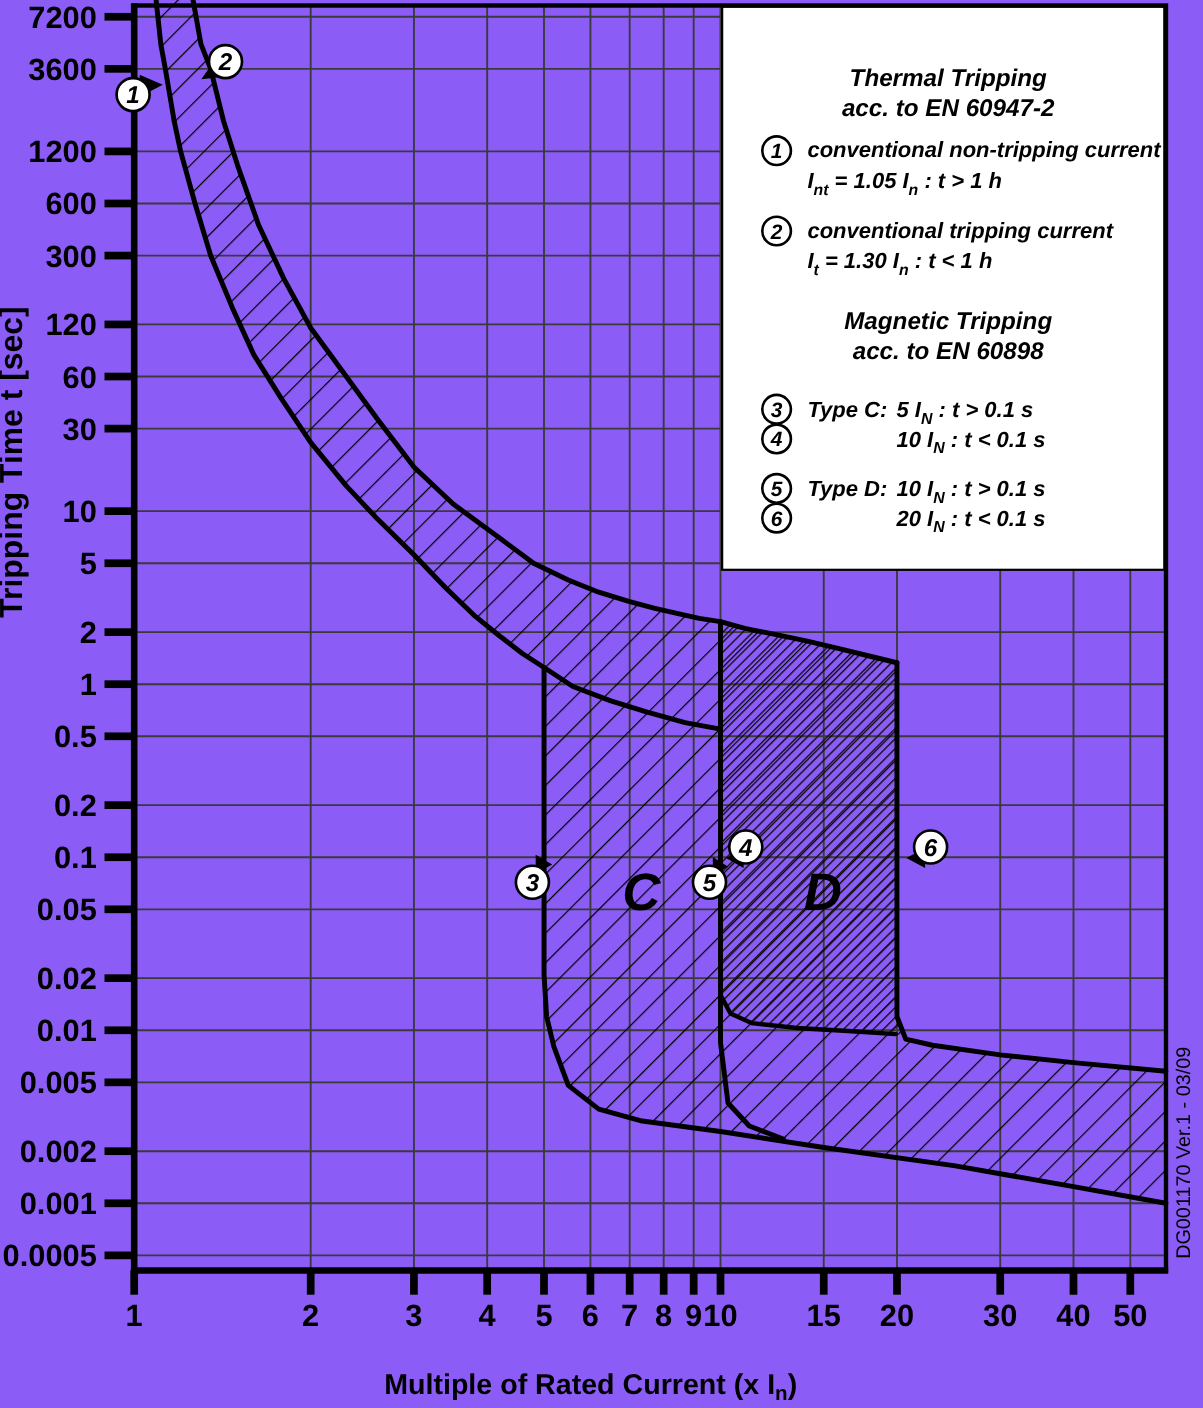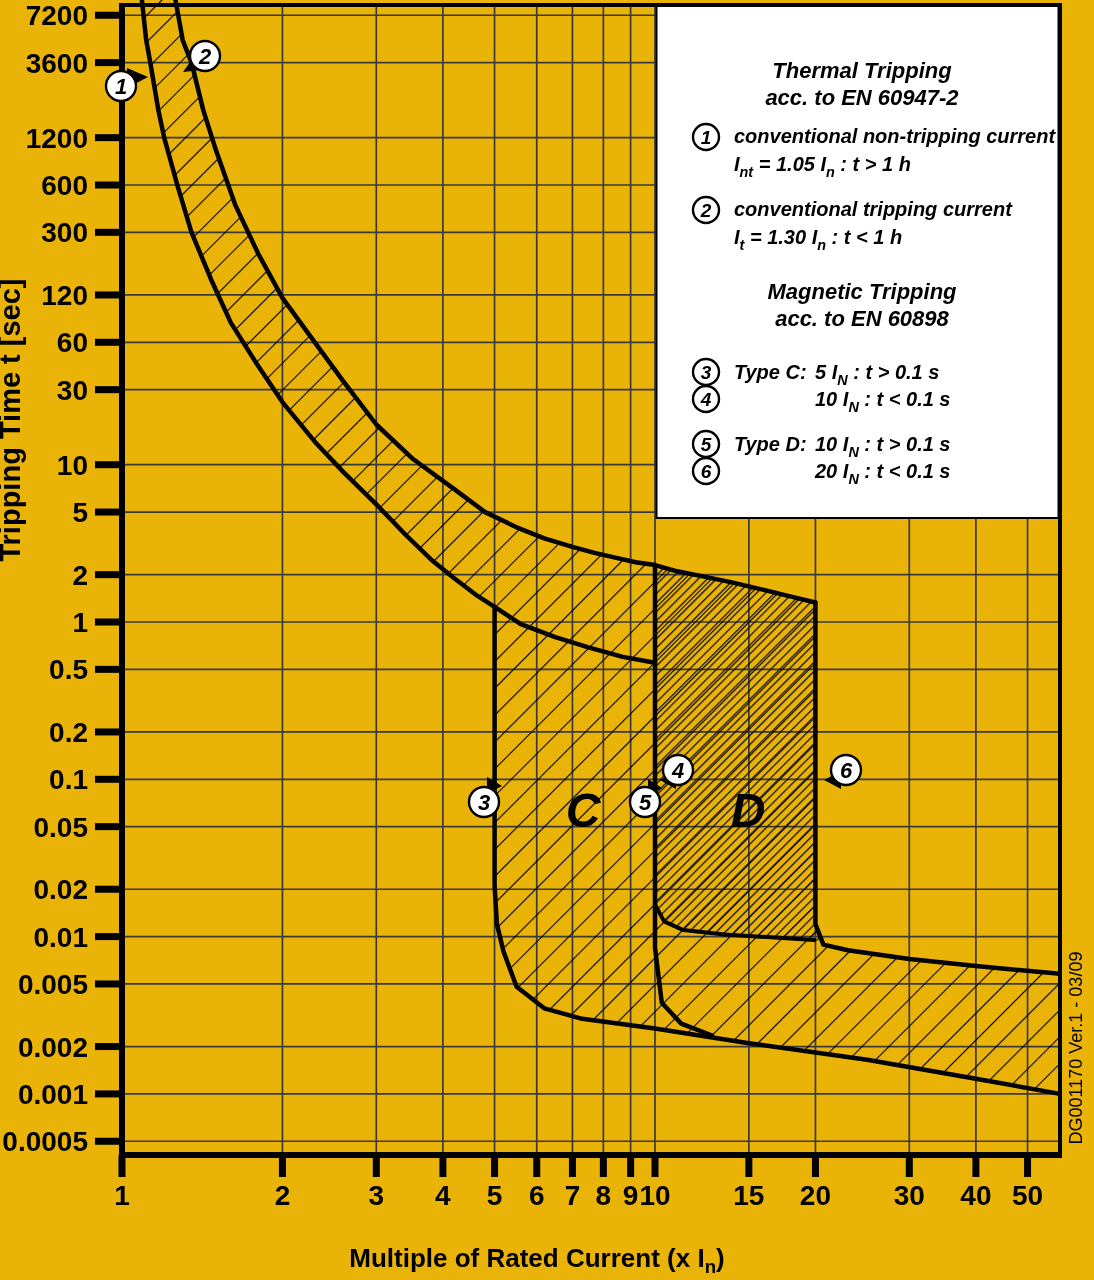--- a/index.html
+++ b/index.html
@@ -1,17 +1,17 @@
 <!DOCTYPE html>
 <html><head>
 <meta charset="utf-8">
 <style>
   html,body{margin:0;padding:0;background:#ffffff;}
   .stage{
-    position:relative;width:1094px;height:1280px;background:#eab308;overflow:hidden;
+    position:relative;width:1094px;height:1280px;background:#8b5cf6;overflow:hidden;
     font-family:"Liberation Sans",sans-serif;
   }
   svg text{font-family:"Liberation Sans",sans-serif;}
 </style>
 </head>
 <body>
 
 <div class="stage">
   <svg id="svg" width="1094" height="1280" viewBox="0 0 1094 1280">
     <defs>

